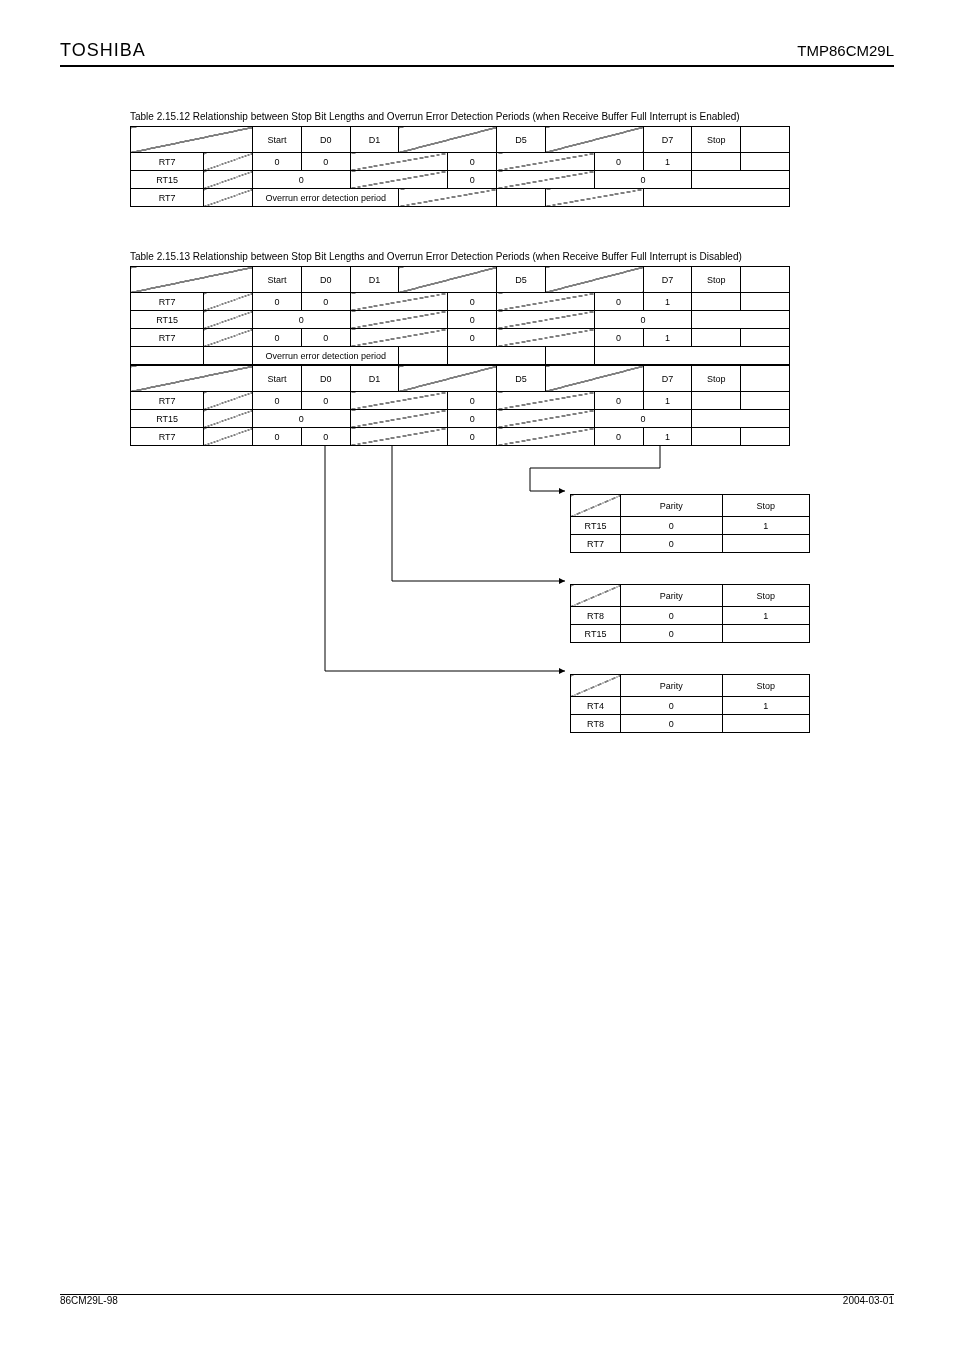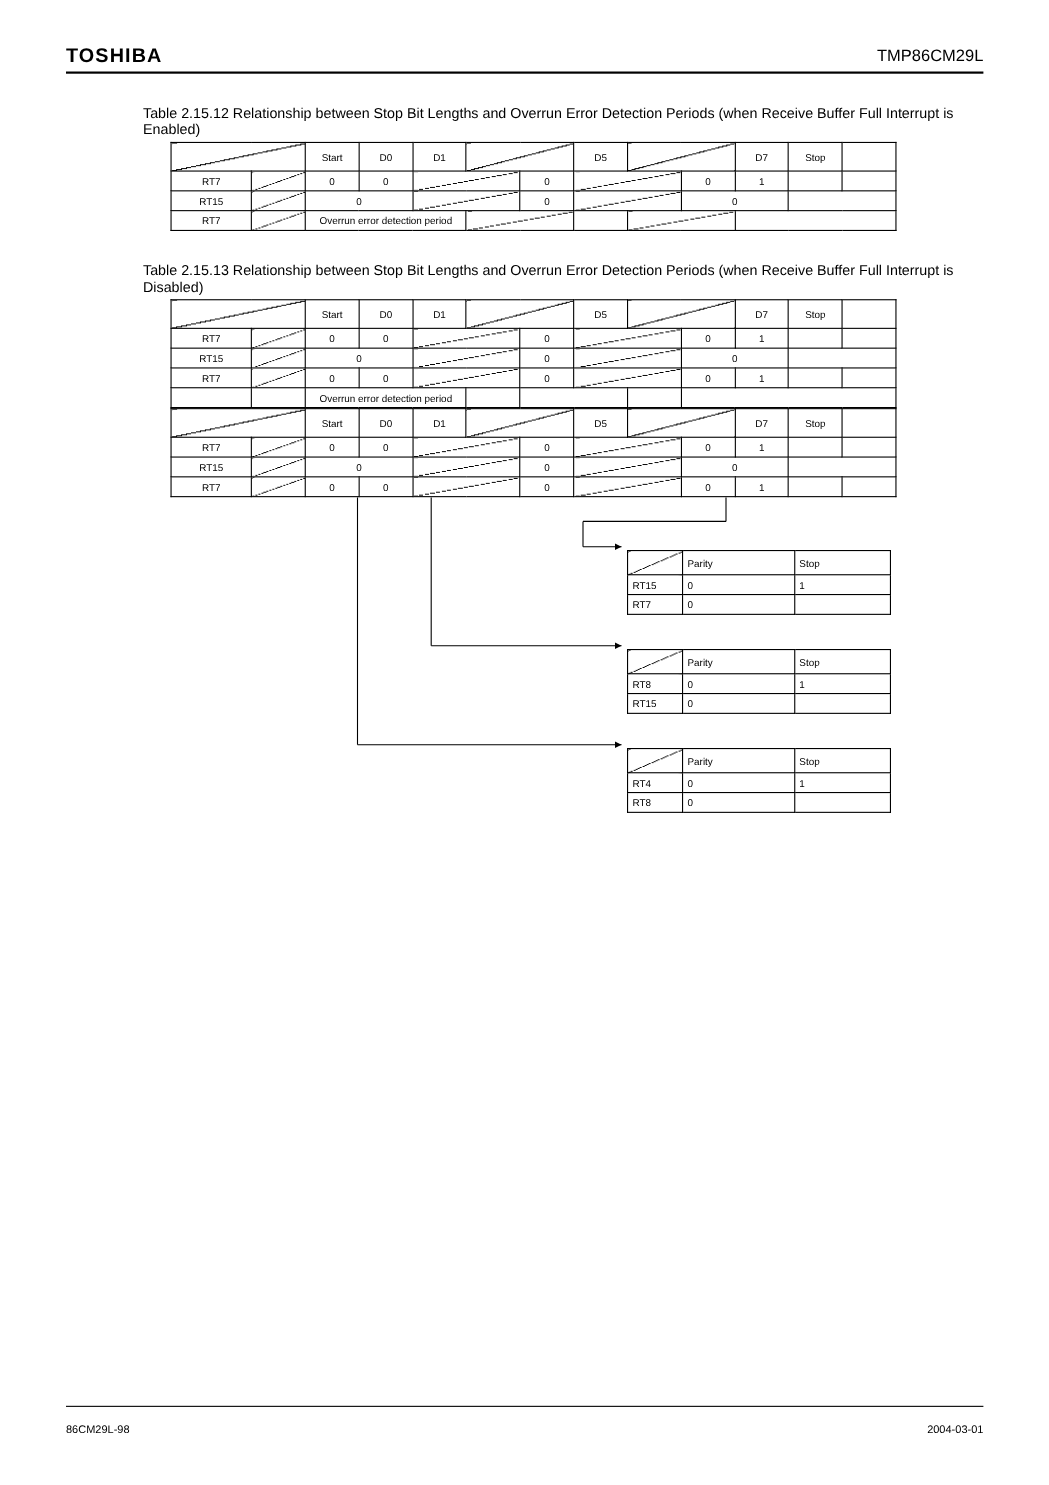--- a/index.html
+++ b/index.html
@@ -14,32 +14,32 @@
   }
   .page {
     padding: 40px 60px 40px 60px;
   }
   .header-bar {
     border-bottom: 2px solid #000;
     padding-bottom: 4px;
     margin-bottom: 8px;
   }
   .brand {
-    font-weight: 700;
+    font-weight: 400;
     font-size: 18px;
     letter-spacing: 1px;
     font-family: Arial Black, Arial, sans-serif;
   }
   .section-title {
-    font-size: 13px;
-    margin: 28px 0 4px 70px;
+    font-size: 10px;
+    margin: 44px 0 4px 70px;
   }
   table.block {
     border-collapse: collapse;
-    margin-left: 95px;
+    margin-left: 70px;
     font-size: 9px;
     table-layout: fixed;
   }
   table.block td, table.block th {
     border: 1px solid #000;
     padding: 0;
     text-align: center;
     vertical-align: middle;
     height: 18px;
     overflow: hidden;
@@ -59,20 +59,21 @@
     margin-left: 70px;
     height: 360px;
   }
   .mini {
     position: absolute;
     border-collapse: collapse;
     font-size: 9px;
   }
   .mini td {
     border: 1px solid #000;
+    text-align: center;
     height: 18px;
     padding: 0 4px;
   }
   .mini .hdr td { height: 22px; }
   .mini .diagcell {
     background: linear-gradient(to bottom right, transparent 49%, #000 49%, #000 51%, transparent 51%);
   }
   svg.conn {
     position: absolute;
     left: 0; top: 0;
@@ -80,21 +81,21 @@
     pointer-events: none;
   }
 
   .footer {
     position: absolute;
     bottom: 44px;
     left: 60px;
     right: 60px;
     border-top: 1px solid #000;
     font-size: 10px;
-    padding-top: 16px;
+    padding-top: 0;
     display: flex;
     justify-content: space-between;
   }
   .doc-id {
     position: absolute;
     right: 60px;
     top: 42px;
     font-size: 15px;
   }
 </style>

